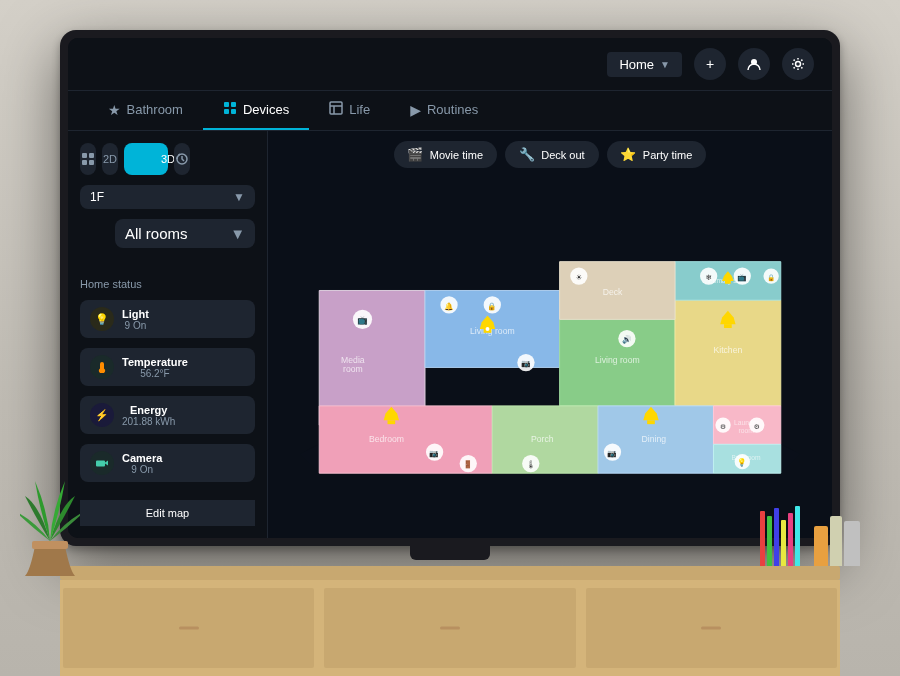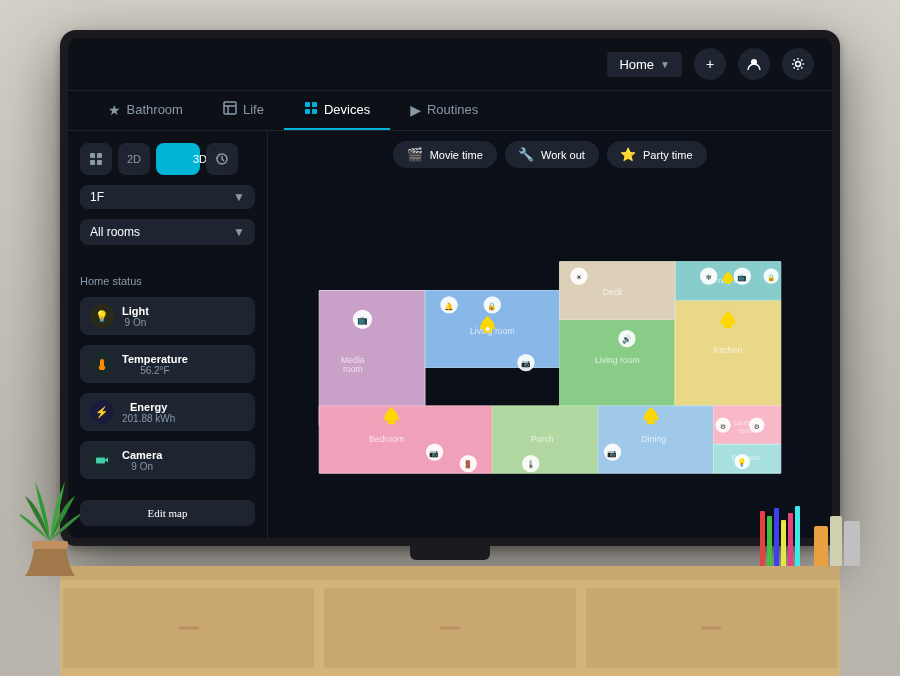--- a/index.html
+++ b/index.html
@@ -226,21 +226,21 @@
       padding: 12px;
       gap: 10px;
       flex-shrink: 0;
     }
     .view-controls {
       display: flex;
       gap: 6px;
       align-items: center;
     }
     .view-btn {
-      width: 32px;
+      width: 16px;
       height: 32px;
       background: #1e2530;
       border-radius: 8px;
       display: flex;
       align-items: center;
       justify-content: center;
       color: #8899aa;
       font-size: 11px;
       cursor: pointer;
     }
@@ -260,22 +260,23 @@
       gap: 20px;
     }
     .floor-selector .arrow { color: #8899aa; }
     .room-selector {
       display: flex;
       align-items: flex-start;
       background: #1e2530;
       border-radius: 8px;
       padding: 6px 10px;
       color: white;
-      font-size: 12px;
+      font-size: 15px;
       gap: 8px;
+      margin-left: 35px;
     }
     .room-selector .spacer { flex: 1; }
 
     .home-status-label {
       color: #8899aa;
       font-size: 11px;
       margin-top: 20px;
     }
     .status-item {
       display: flex;
@@ -298,28 +299,27 @@
     .status-icon.light { background: #2a2a1a; color: #ffd700; }
     .status-icon.temp { background: #1a2a2a; color: #ff8c00; }
     .status-icon.energy { background: #1a1a3a; color: #4488ff; }
     .status-icon.camera { background: #1a2a2a; color: #44ccaa; }
     .status-text { display: flex; flex-direction: column; text-align: center; }
     .status-name { color: white; font-size: 11px; font-weight: 600; }
     .status-value { color: #8899aa; font-size: 10px; }
 
     .edit-map-btn {
       background: #1e2530;
-      border-radius: 8px;
+      border-radius: 0;
       padding: 7px;
       color: white;
       font-size: 11px;
       text-align: center;
       cursor: pointer;
       margin-top: auto;
-      font-family: Liberation Serif, serif;
     }
 
     
     .map-area {
       flex: 1;
       background: #0a0f18;
       display: flex;
       flex-direction: column;
       align-items: center;
       padding: 10px;
@@ -415,43 +415,43 @@
             <circle cx="7" cy="7" r="2.5"></circle>
             <path d="M7 1v1.5M7 11.5V13M1 7h1.5M11.5 7H13M2.6 2.6l1.1 1.1M10.3 10.3l1.1 1.1M2.6 11.4l1.1-1.1M10.3 3.7l1.1-1.1"></path>
           </svg>
         </div>
       </div>
 
       <div class="nav-tabs">
         <div class="nav-tab">
           <span class="tab-icon">★</span>
           <span>Bathroom</span>
-        </div>
-        <div class="nav-tab">
-          <span class="tab-icon">
-            <svg width="14" height="14" viewBox="0 0 14 14" fill="none" stroke="#8899aa" stroke-width="1.5">
-              <rect x="1" y="1" width="12" height="12" rx="1"></rect>
-              <line x1="1" y1="5" x2="13" y2="5"></line>
-              <line x1="5" y1="5" x2="5" y2="13"></line>
-            </svg>
-          </span>
-          <span>Life</span>
         </div>
         <div class="nav-tab active">
           <span class="tab-icon">
             <svg width="14" height="14" viewBox="0 0 14 14" fill="#00b4d8">
               <rect x="1" y="1" width="5" height="5" rx="1"></rect>
               <rect x="8" y="1" width="5" height="5" rx="1"></rect>
               <rect x="1" y="8" width="5" height="5" rx="1"></rect>
               <rect x="8" y="8" width="5" height="5" rx="1"></rect>
             </svg>
           </span>
           <span>Devices</span>
         </div>
         <div class="nav-tab">
+          <span class="tab-icon">
+            <svg width="14" height="14" viewBox="0 0 14 14" fill="none" stroke="#8899aa" stroke-width="1.5">
+              <rect x="1" y="1" width="12" height="12" rx="1"></rect>
+              <line x1="1" y1="5" x2="13" y2="5"></line>
+              <line x1="5" y1="5" x2="5" y2="13"></line>
+            </svg>
+          </span>
+          <span>Life</span>
+        </div>
+        <div class="nav-tab">
           <span class="tab-icon">▶</span>
           <span>Routines</span>
         </div>
       </div>
 
       <div class="main-content">
 
         <div class="sidebar">
 
           <div class="view-controls">
@@ -538,21 +538,21 @@
 
         <div class="map-area">
 
           <div class="scene-btns">
             <div class="scene-btn">
               <span class="btn-icon">🎬</span>
               <span>Movie time</span>
             </div>
             <div class="scene-btn">
               <span class="btn-icon">🔧</span>
-              <span>Work out</span>
+              <span>Deck out</span>
             </div>
             <div class="scene-btn">
               <span class="btn-icon">⭐</span>
               <span>Party time</span>
             </div>
           </div>
 
           <div class="floorplan-container">
             <div class="floorplan">
               <svg viewBox="0 0 520 290" fill="none" xmlns="http://www.w3.org/2000/svg">

